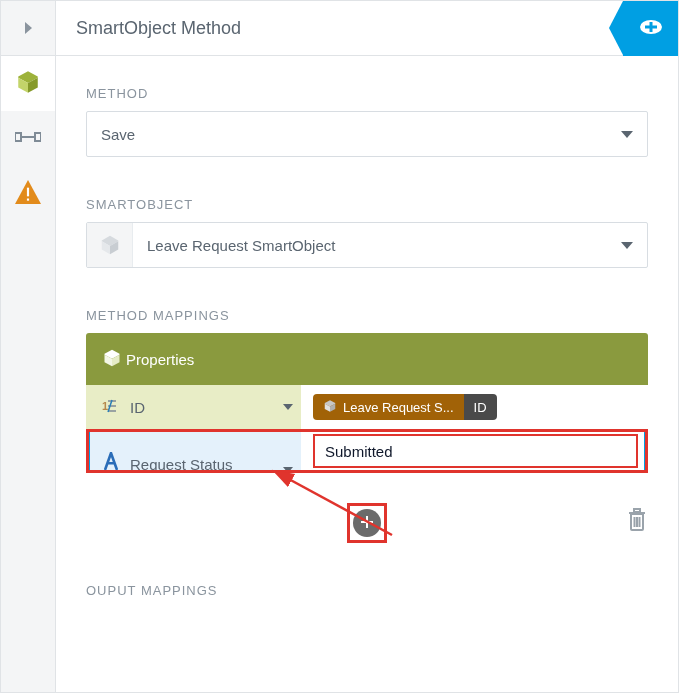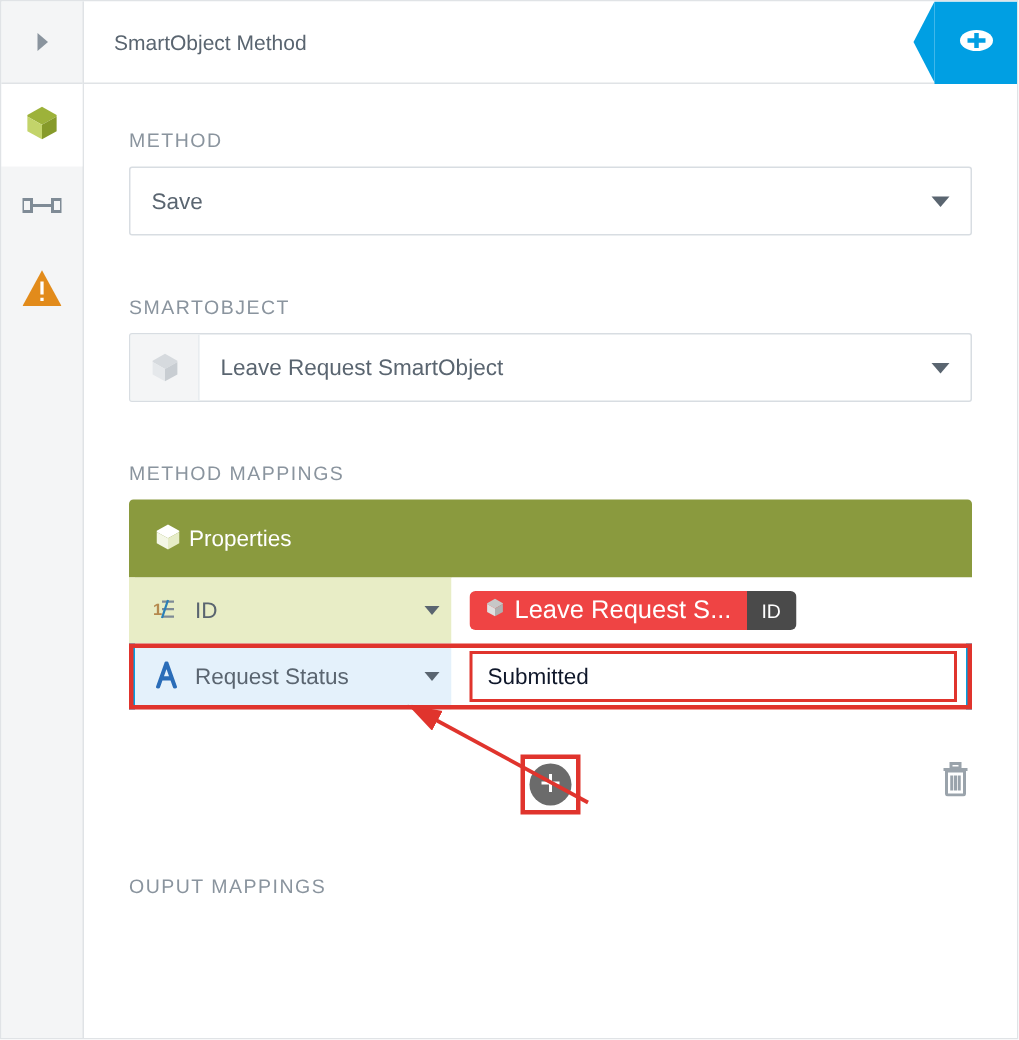--- a/index.html
+++ b/index.html
@@ -4,45 +4,45 @@
 <style>
   * { box-sizing: border-box; margin: 0; padding: 0; }
   body { font-family: "Segoe UI", Arial, sans-serif; font-size: 14px; color: #4a5560; background: #fff; }
   .app { display: flex; width: 679px; height: 693px; border: 1px solid #e0e3e6; }
   .rail { width: 55px; background: #f4f5f6; border-right: 1px solid #e0e3e6; display: flex; flex-direction: column; }
   .rail-top { height: 55px; display: flex; align-items: center; justify-content: center; border-bottom: 1px solid #e0e3e6; cursor: pointer; }
   .rail-item { height: 55px; display: flex; align-items: center; justify-content: center; cursor: pointer; }
   .rail-item.active { background: #fff; }
   .main { flex: 1; display: flex; flex-direction: column; background: #fff; overflow: hidden; }
   .titlebar { height: 55px; display: flex; align-items: center; justify-content: space-between; border-bottom: 1px solid #e0e3e6; padding-left: 20px; }
-  .titlebar-title { font-size: 14px; font-weight: 400; color: #5a6570; }
+  .titlebar-title { font-size: 18px; font-weight: 400; color: #5a6570; }
   .titlebar-btn { width: 55px; height: 55px; background: #009fe3; display: flex; align-items: center; justify-content: center; cursor: pointer; position: relative; }
   .titlebar-btn::before { content: ""; position: absolute; left: -14px; top: 0; width: 0; height: 0; border-top: 27.5px solid transparent; border-bottom: 27.5px solid transparent; border-right: 14px solid #009fe3; }
   .content { flex: 1; padding: 30px 30px 20px 30px; overflow-y: auto; }
   .section { margin-bottom: 40px; }
   .section-label { font-size: 13px; letter-spacing: 1px; color: #8a949e; margin-bottom: 10px; font-weight: 400; }
   .select-row { display: flex; border: 1px solid #d8dde2; border-radius: 2px; height: 46px; background: #fff; }
   .select-icon { width: 46px; display: flex; align-items: center; justify-content: center; background: #f4f5f6; border-right: 1px solid #e8ecef; }
   .select-value { flex: 1; display: flex; align-items: center; padding: 0 14px; color: #5a6570; font-size: 15px; }
   .select-chevron { width: 40px; display: flex; align-items: center; justify-content: center; cursor: pointer; }
   .select-row.method .select-value { padding-left: 14px; }
   .panel { border-radius: 3px; overflow: visible; position: relative; }
   .panel-header { background: #8a9a3e; color: #fff; height: 52px; display: flex; align-items: center; padding: 0 16px; gap: 4px; border-radius: 3px 3px 0 0; }
   .panel-header-title { font-size: 15px; font-weight: 400; }
   .map-row { display: flex; height: 44px; align-items: stretch; }
   .map-row.id .left { background: #e8edc6; border-left: 4px solid #e8edc6; }
   .map-row.id .right { background: #fff; }
   .map-row.status { outline: 3px solid #e0342d; outline-offset: -3px; position: relative; z-index: 2; }
-  .map-row.status .left { background: #e4f1fb; border-left: 4px solid #009fe3; }
+  .map-row.status .left { background: #e4f1fb; border-left: 4px solid #009fe3; align-items: flex-end; }
   .map-row.status .right { background: #fff; border-right: 4px solid #009fe3; }
   .map-left { width: 215px; display: flex; align-items: center; padding: 0 8px 0 12px; gap: 10px; }
   .map-left-name { flex: 1; color: #5a6570; font-size: 15px; }
   .map-right { flex: 1; display: flex; align-items: center; padding: 0 12px; gap: 6px; }
   .chip-group { display: inline-flex; align-items: center; border-radius: 4px; overflow: hidden; height: 26px; }
-  .chip-main { background: #ef4444; color: #fff; padding: 0 10px; display: flex; align-items: center; gap: 6px; height: 100%; font-size: 17px; }
+  .chip-main { background: #a16207; color: #fff; padding: 0 10px; display: flex; align-items: center; gap: 6px; height: 100%; font-size: 13px; }
   .chip-tail { background: #4a4a4a; color: #fff; padding: 0 10px; display: flex; align-items: center; height: 100%; font-size: 13px; }
   .status-value-box { border: 2px solid #e0342d; flex: 1; height: 34px; display: flex; align-items: center; padding: 0 10px; color: #0f172a; font-size: 15px; margin-right: -6px; }
   .after-row { display: flex; align-items: center; justify-content: center; position: relative; margin-top: 30px; height: 40px; }
   .add-chip { width: 40px; height: 40px; border: 3px solid #e0342d; display: flex; align-items: center; justify-content: center; background: #fff; }
   .add-circle { width: 28px; height: 28px; border-radius: 50%; background: #6b6b6b; display: flex; align-items: center; justify-content: center; }
   .trash { position: absolute; right: 0; top: 4px; cursor: pointer; }
   .arrow-svg { position: absolute; pointer-events: none; z-index: 3; }
   
   .chevron { width: 0; height: 0; border-left: 6px solid transparent; border-right: 6px solid transparent; border-top: 7px solid #5a6570; }
   .chevron.small { border-left-width: 5px; border-right-width: 5px; border-top-width: 6px; }

